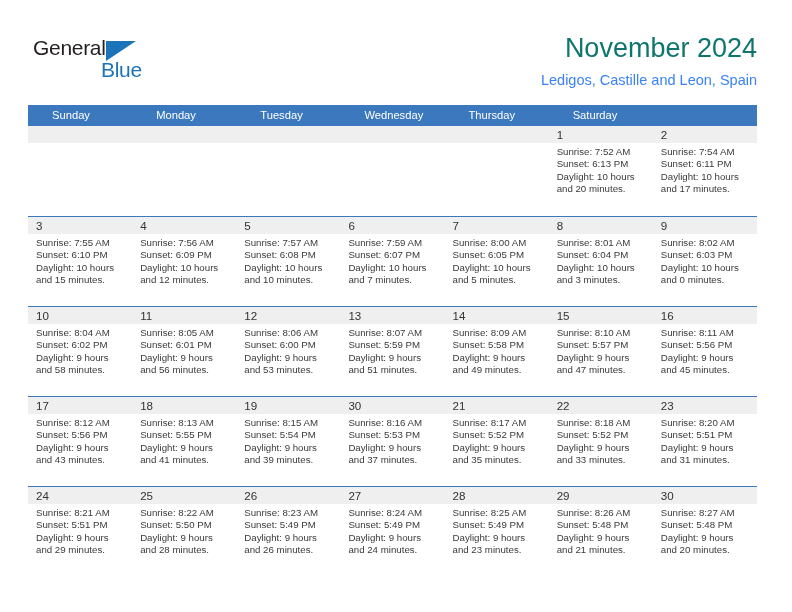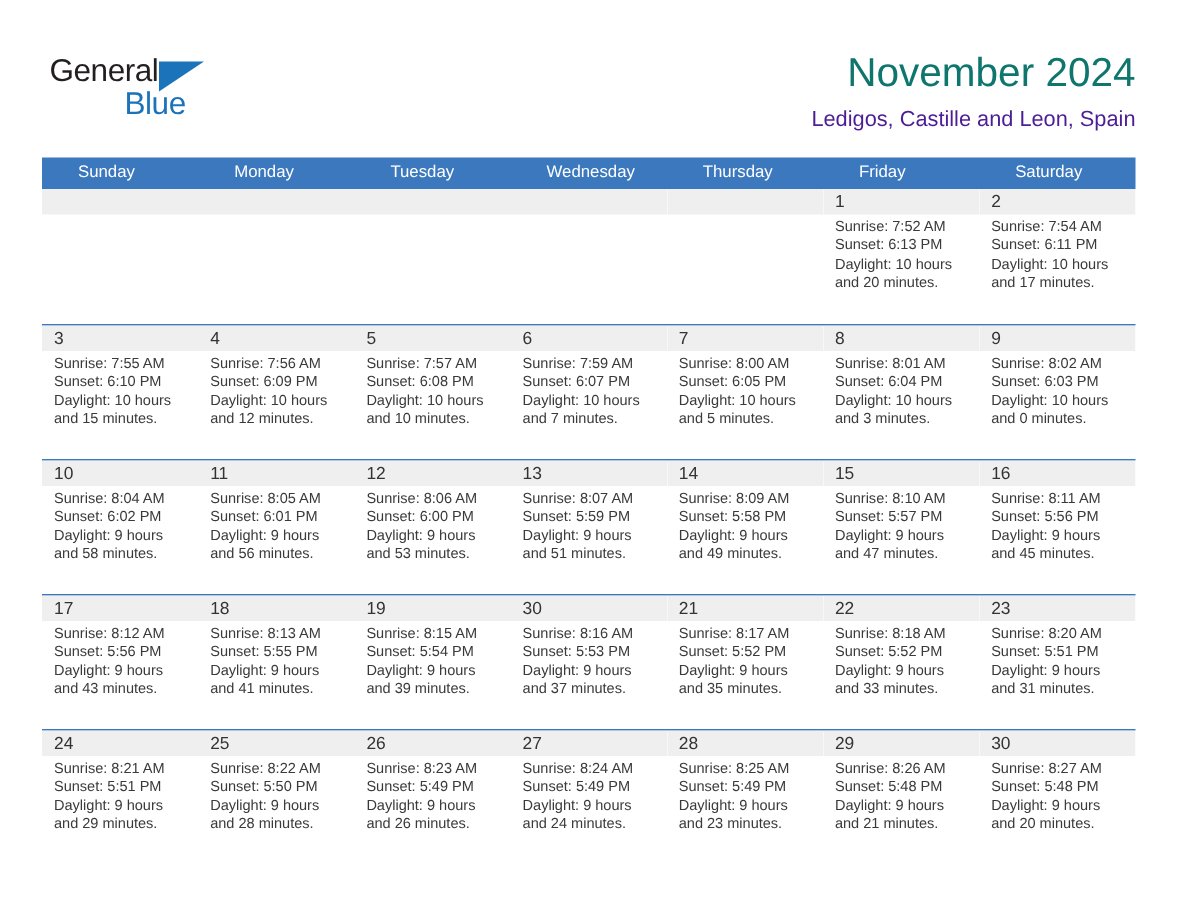--- a/index.html
+++ b/index.html
@@ -41,21 +41,21 @@
   .logo-triangle {
     position: absolute;
     left: 73px;
     top: 5px;
     width: 0; height: 0;
     border-left: 30px solid #1b73ba;
     border-bottom: 20px solid transparent;
   }
   .logo-blue {
     position: absolute;
-    left: 50px;
+    left: 68px;
     top: 22px;
     font-size: 21px;
     color: #1b73ba;
     letter-spacing: -0.3px;
     font-family: "Liberation Sans", sans-serif;
   }
   .title-block {
     position: absolute;
     right: 35px;
     top: 32px;
@@ -63,21 +63,21 @@
   }
   .cal-title {
     font-size: 27px;
     color: #0f766e;
     font-weight: normal;
     line-height: 32px;
     letter-spacing: 0px;
   }
   .cal-subtitle {
     font-size: 14.5px;
-    color: #4c1d95;
+    color: #3b82f6;
     line-height: 20px;
     margin-top: 6px;
   }
 
   
   .calendar {
     position: absolute;
     left: 28px;
     top: 105px;
     width: 729px;
@@ -152,21 +152,20 @@
     </div>
   </div>
 
   <div class="calendar">
     <div class="dow-row" id="dow-row">
         <div class="dow-cell">Sunday</div>
         <div class="dow-cell">Monday</div>
         <div class="dow-cell">Tuesday</div>
         <div class="dow-cell">Wednesday</div>
         <div class="dow-cell">Thursday</div>
-        <div class="dow-cell">Friday</div>
         <div class="dow-cell">Saturday</div>
       </div>
     <div id="weeks-container">
         <div class="week-row first">
           <div class="day-cell empty">
             <div class="day-num-strip">
               <div class="day-num"></div>
             </div>
           </div>
           <div class="day-cell empty">

